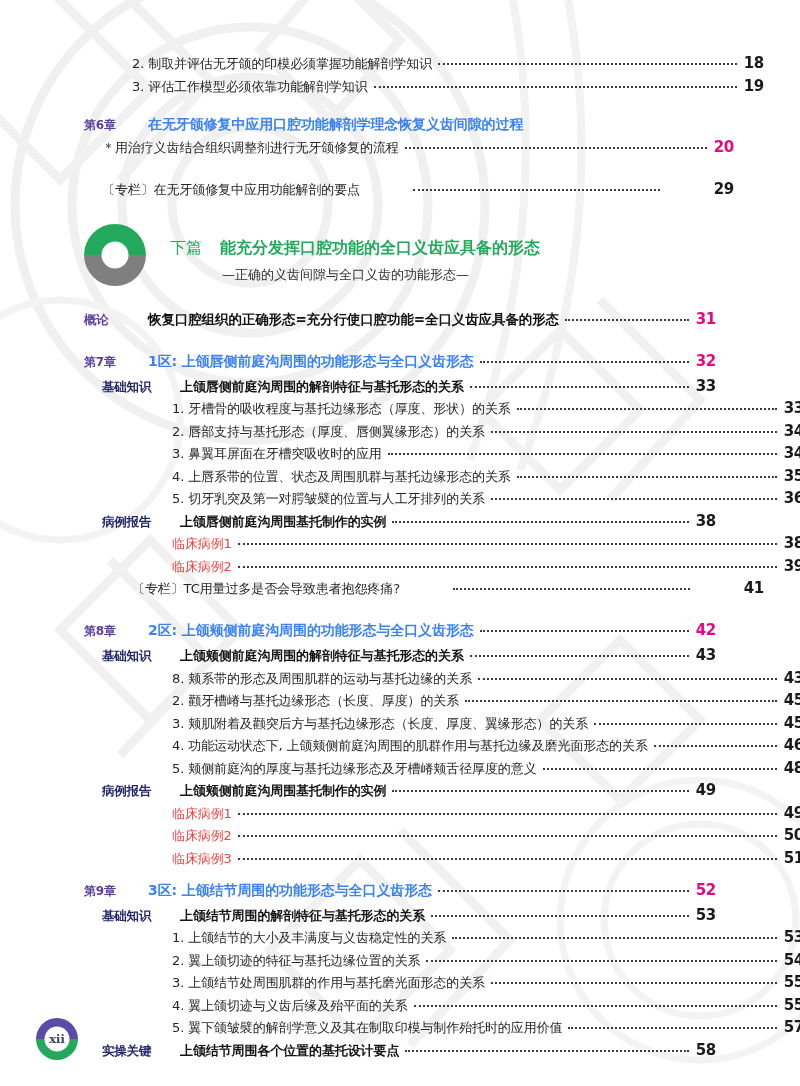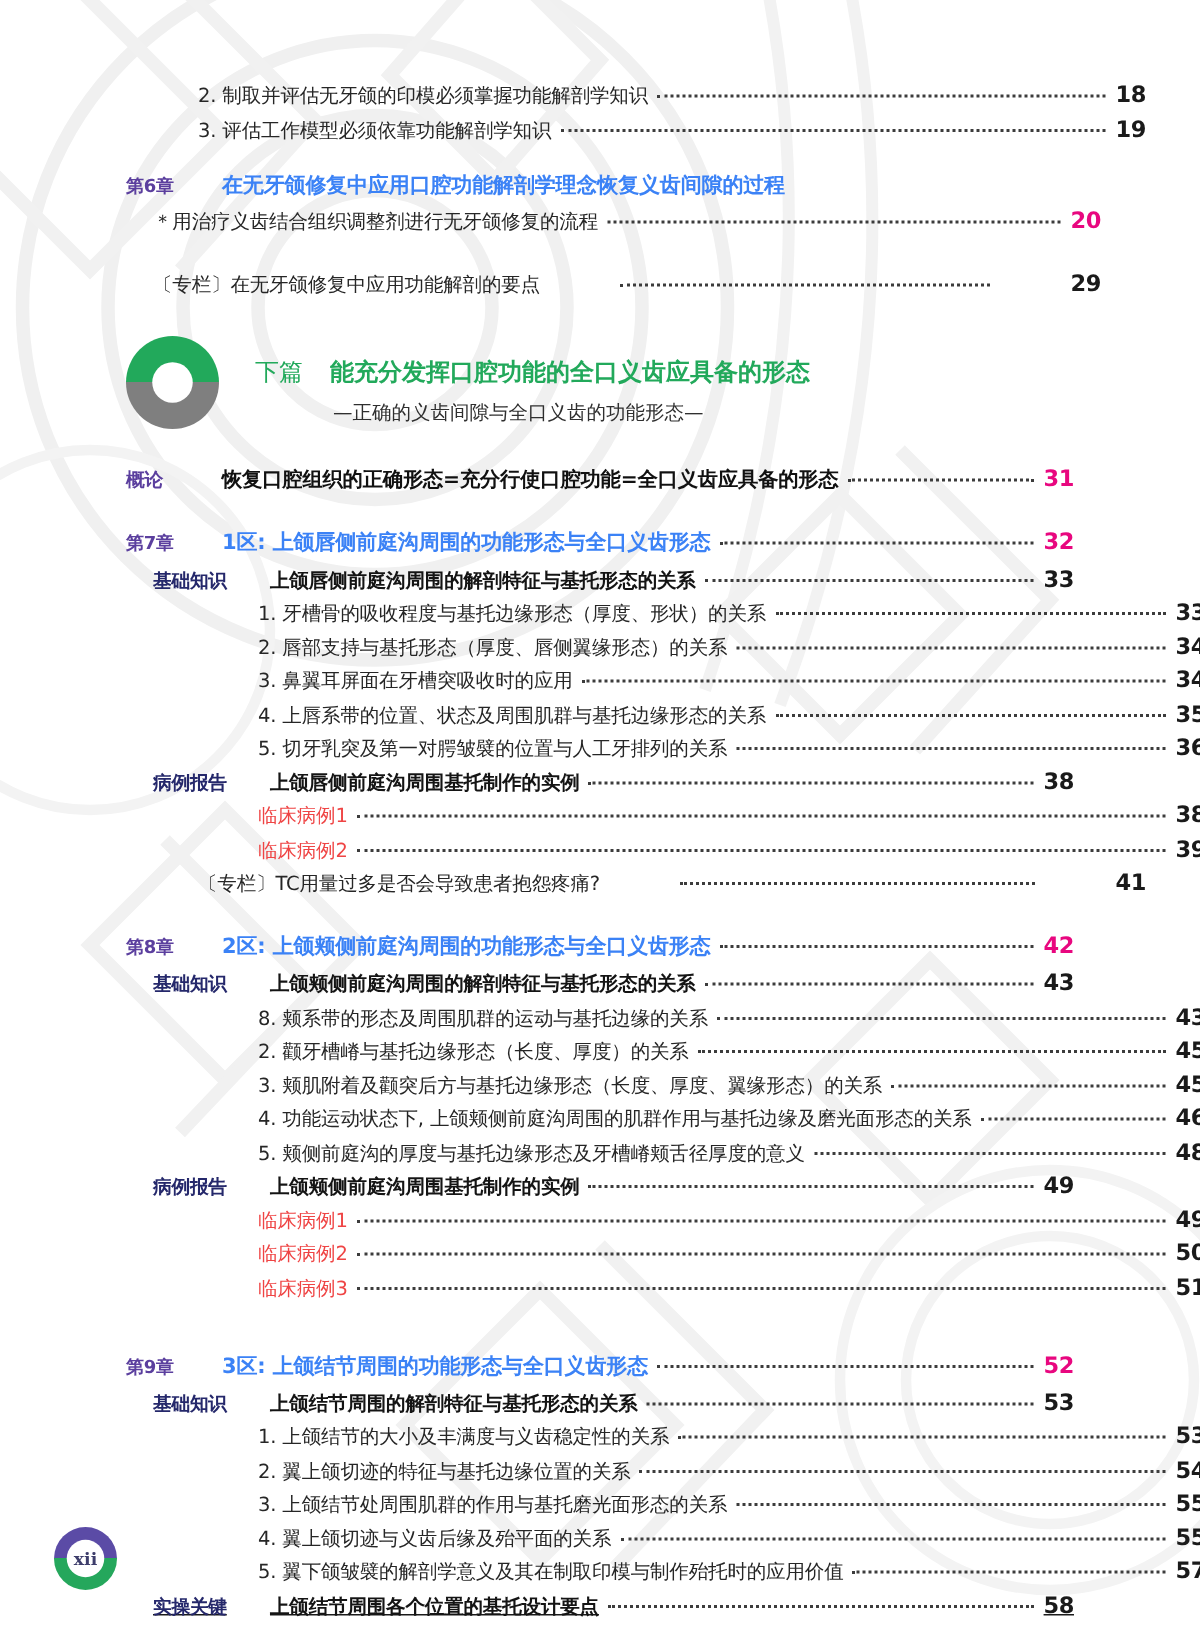--- a/index.html
+++ b/index.html
@@ -443,21 +443,21 @@
         <div class="row r-case ind-3">
           <span class="ttl">临床病例2</span>
           <span class="leader"></span>
           <span class="pg pg-plain">50</span>
         </div>
         <div class="row r-case ind-3">
           <span class="ttl">临床病例3</span>
           <span class="leader"></span>
           <span class="pg pg-plain">51</span>
         </div>
-        <div class="row r-chapter" style="margin-top: 36px;">
+        <div class="row r-chapter" style="margin-top: 16px;">
           <span class="lbl">第9章</span>
           <span class="ttl">3区: 上颌结节周围的功能形态与全口义齿形态</span>
           <span class="leader"></span>
           <span class="pg pg-accent">52</span>
         </div>
         <div class="row r-sub" style="margin-top: 3px;">
           <span class="lbl">基础知识</span>
           <span class="ttl">上颌结节周围的解剖特征与基托形态的关系</span>
           <span class="leader"></span>
           <span class="pg pg-plain">53</span>
@@ -480,21 +480,21 @@
         <div class="row r-item ind-3">
           <span class="ttl">4. 翼上颌切迹与义齿后缘及殆平面的关系</span>
           <span class="leader"></span>
           <span class="pg pg-plain">55</span>
         </div>
         <div class="row r-item ind-3">
           <span class="ttl">5. 翼下颌皱襞的解剖学意义及其在制取印模与制作殆托时的应用价值</span>
           <span class="leader"></span>
           <span class="pg pg-plain">57</span>
         </div>
-        <div class="row r-sub" style="margin-top: 3px; text-decoration: underline;">
+        <div class="row r-sub" style="margin-top: 3px;">
           <span class="lbl">实操关键</span>
           <span class="ttl">上颌结节周围各个位置的基托设计要点</span>
           <span class="leader"></span>
           <span class="pg pg-plain">58</span>
         </div>
       </div>
   </div>
 
   <div id="folio">
     <div class="folio-ring"></div>

